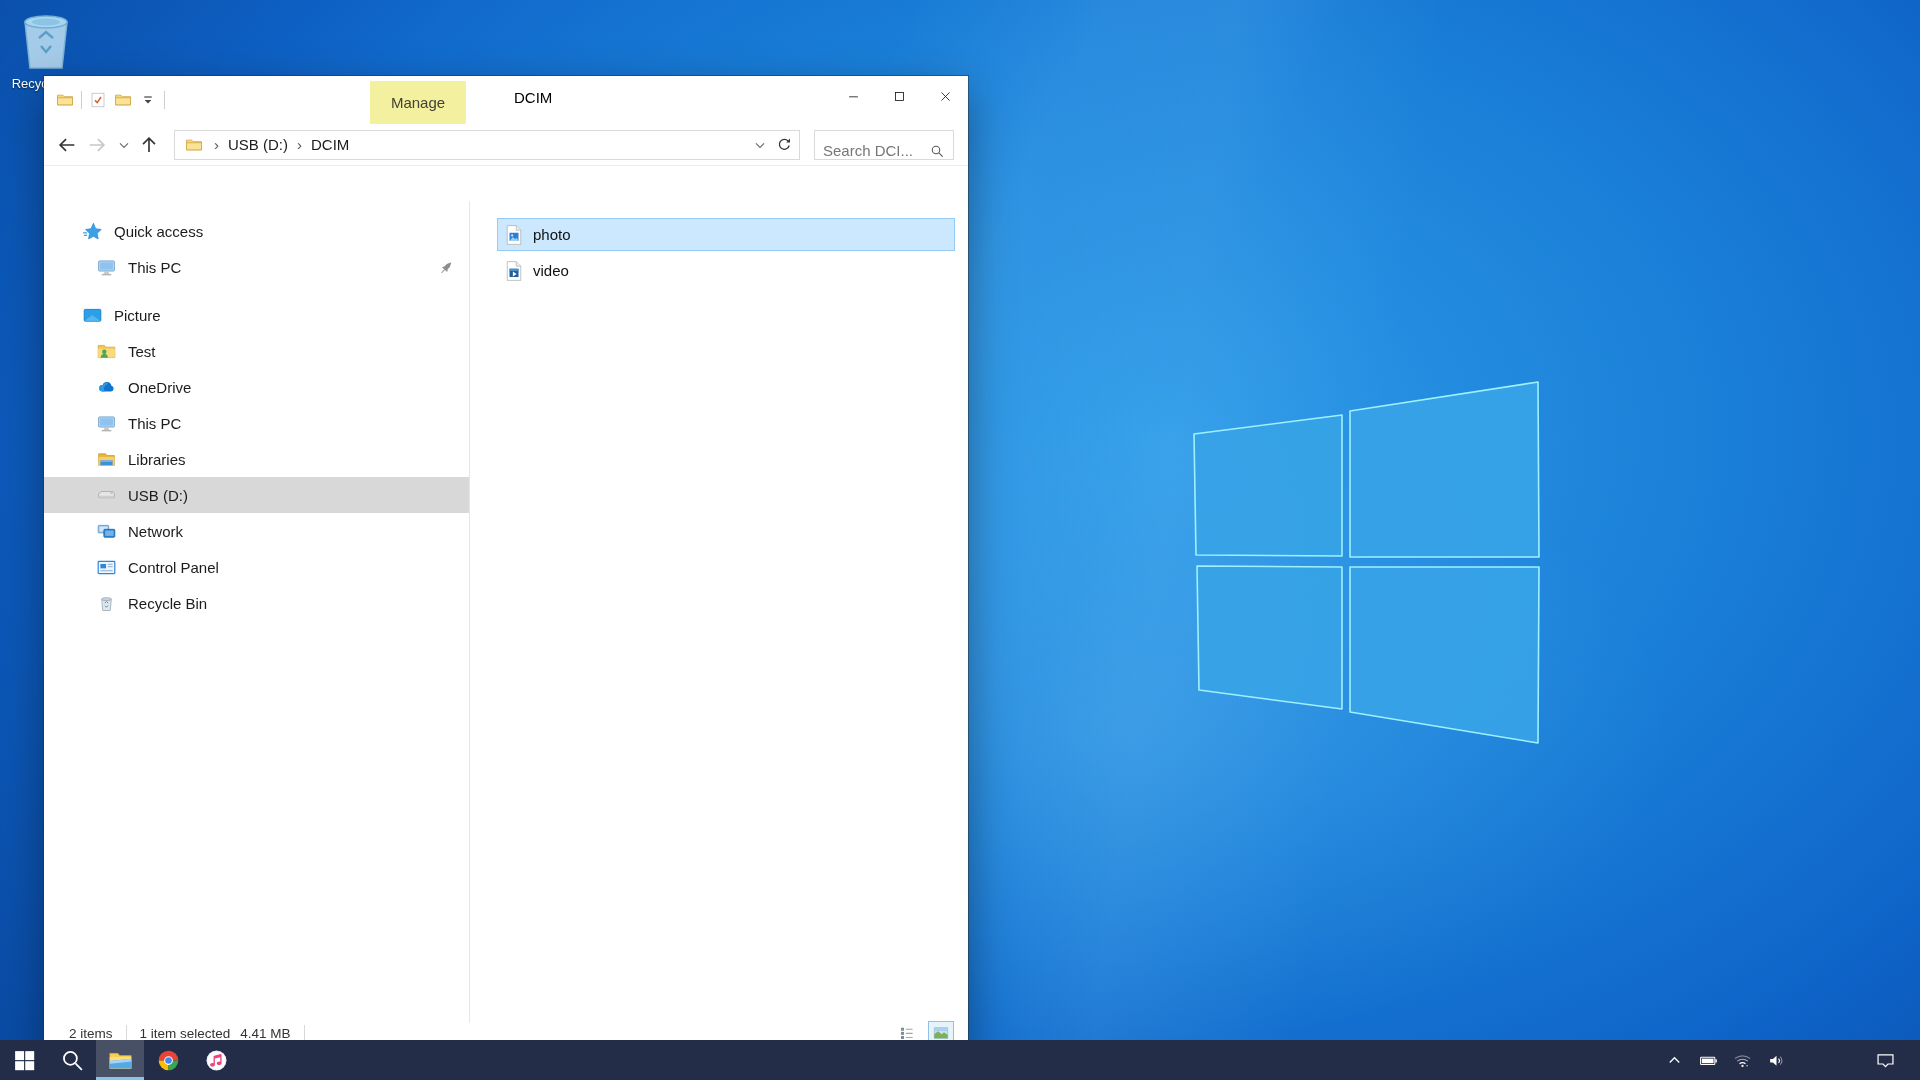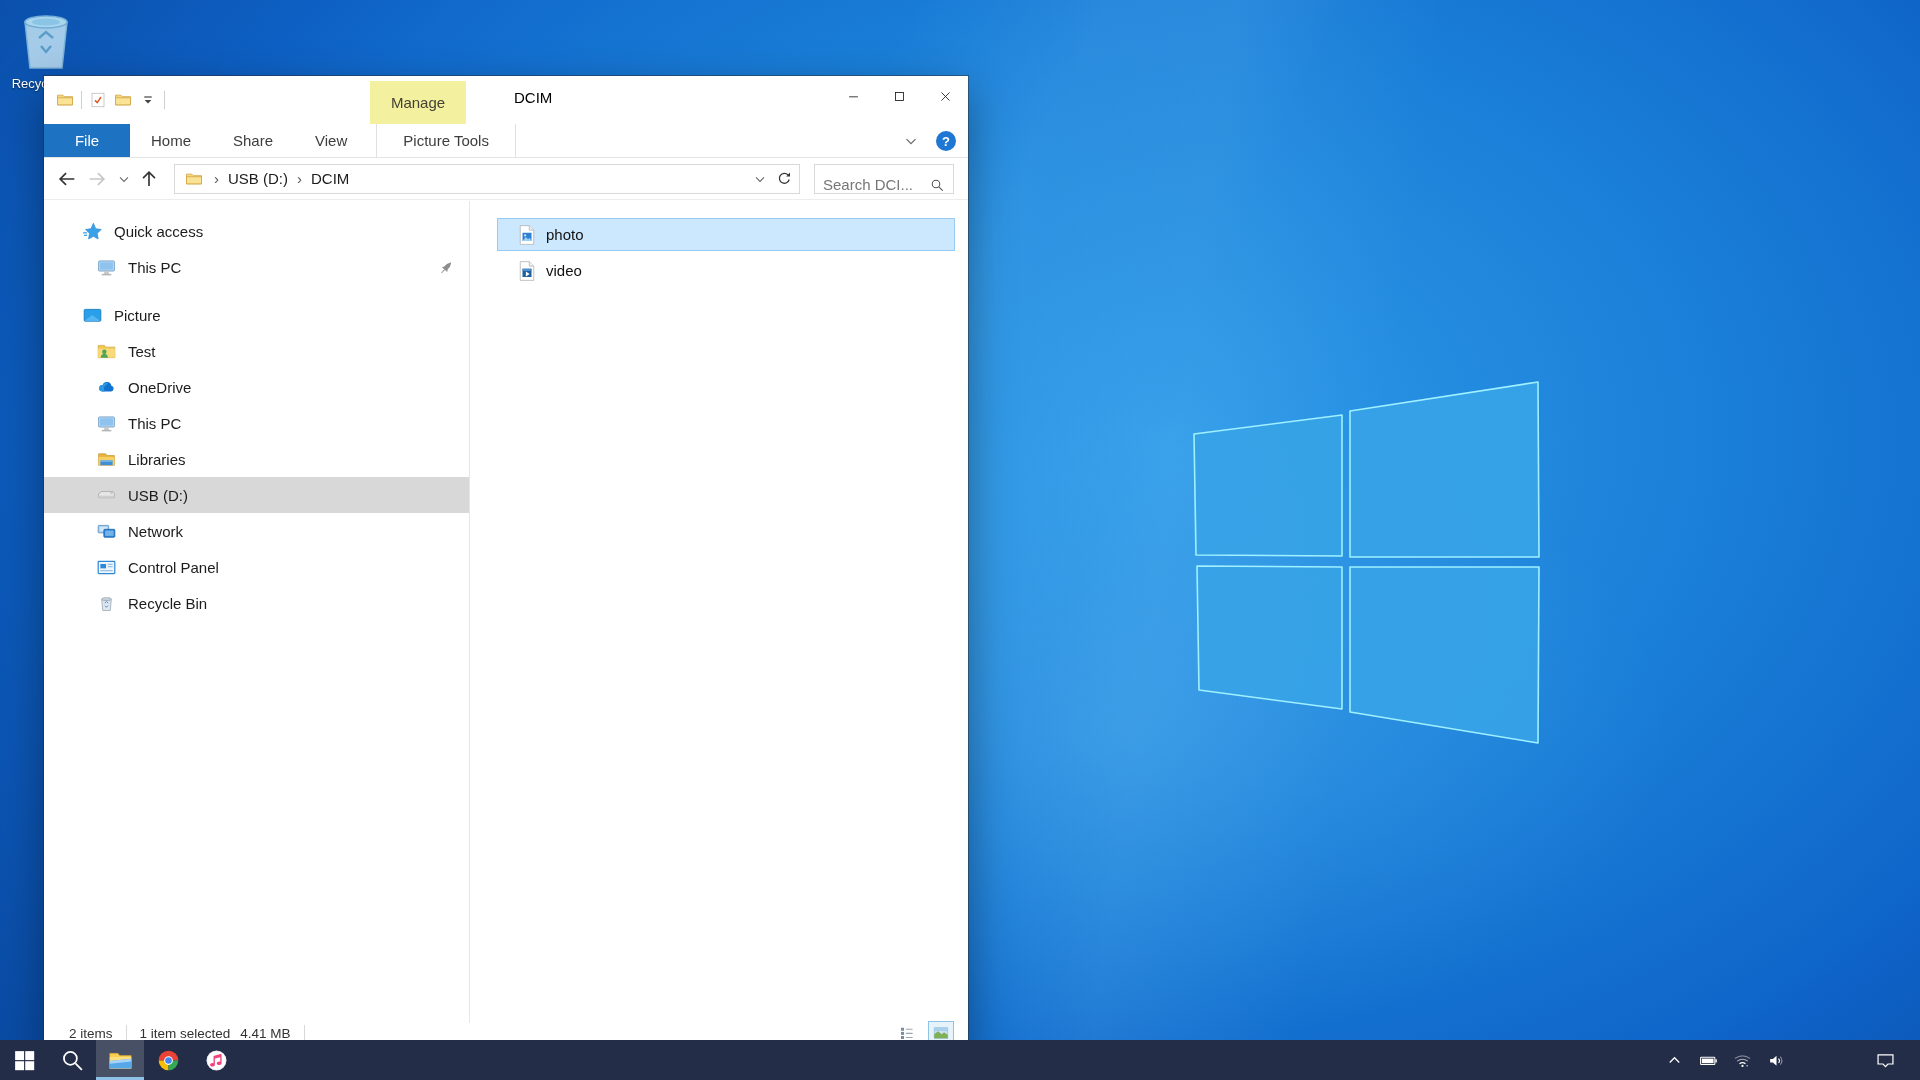--- a/index.html
+++ b/index.html
@@ -64,21 +64,21 @@
   .side-row { position:relative; height:36px; display:flex; align-items:center; }
   .side-row.lvl0 { padding-left:38px; }
   .side-row.lvl1 { padding-left:52px; }
   .side-row.selected { background:#d8d8d8; }
   .side-ic { width:21px; height:21px; margin-right:11px; flex:none; }
   .side-lb { font-size:15px; color:#1c1c1c; }
   .side-gap { height:12px; }
   .pin { position:absolute; right:14px; width:17px; height:17px; }
 
   .filepane { flex:1; padding:17px 13px 0 27px; }
-  .file-row { height:33px; display:flex; align-items:center; padding-left:20px; border:1px solid transparent; margin-bottom:3px; }
+  .file-row { height:33px; display:flex; align-items:center; padding-left:7px; border:1px solid transparent; margin-bottom:3px; }
   .file-row.selected { background:#cce8ff; border-color:#95cbf2; }
   .file-ic { width:18px; height:22px; margin-right:10px; flex:none; }
   .file-name { font-size:15px; color:#111; }
 
   .statusbar { position:absolute; left:0; right:0; bottom:0; height:32px; display:flex; align-items:center;
     padding:0 14px 12px 25px; font-size:13.5px; color:#333; background:#fff; }
   .st-sep { width:1px; height:16px; background:#d8d8d8; margin:0 13px; }
   .st-size { margin-left:10px; }
   .view-btns { margin-left:auto; display:flex; gap:8px; }
   .view-btn { width:26px; height:24px; padding:2px; border:1px solid transparent; }
@@ -179,35 +179,20 @@
       <div class="cap-btn">
           <span class="g">
             <svg viewBox="0 0 24 24">
               <path d="M5.5 5.5l13 13M18.5 5.5l-13 13" stroke="#111" stroke-width="1.3"></path>
             </svg>
           </span>
         </div>
     </div>
   </div>
 
-  <div class="tabs-row">
-    <div class="tab tab-file">File</div>
-    <div class="tab">Home</div>
-    <div class="tab">Share</div>
-    <div class="tab">View</div>
-    <div class="tab tab-context">Picture Tools</div>
-    <div class="ribbon-right">
-      <span class="collapse-ic">
-          <svg viewBox="0 0 24 24">
-            <path d="M6 9.5l6 6 6-6" fill="none" stroke="#6a6a6a" stroke-width="1.7"></path>
-          </svg>
-        </span>
-      <span class="help-btn">?</span>
-    </div>
-  </div>
 
   <div class="toolbar">
     <span class="nav-ic">
         <svg viewBox="0 0 24 24">
           <path d="M20 12H5.5M11 5.5L4.5 12l6.5 6.5" fill="none" stroke="#333" stroke-width="1.8"></path>
         </svg>
       </span>
     <span class="nav-ic">
         <svg viewBox="0 0 24 24">
           <path d="M4 12h14.5M13 5.5L19.5 12 13 18.5" fill="none" stroke="#c6c6c6" stroke-width="1.8"></path>

